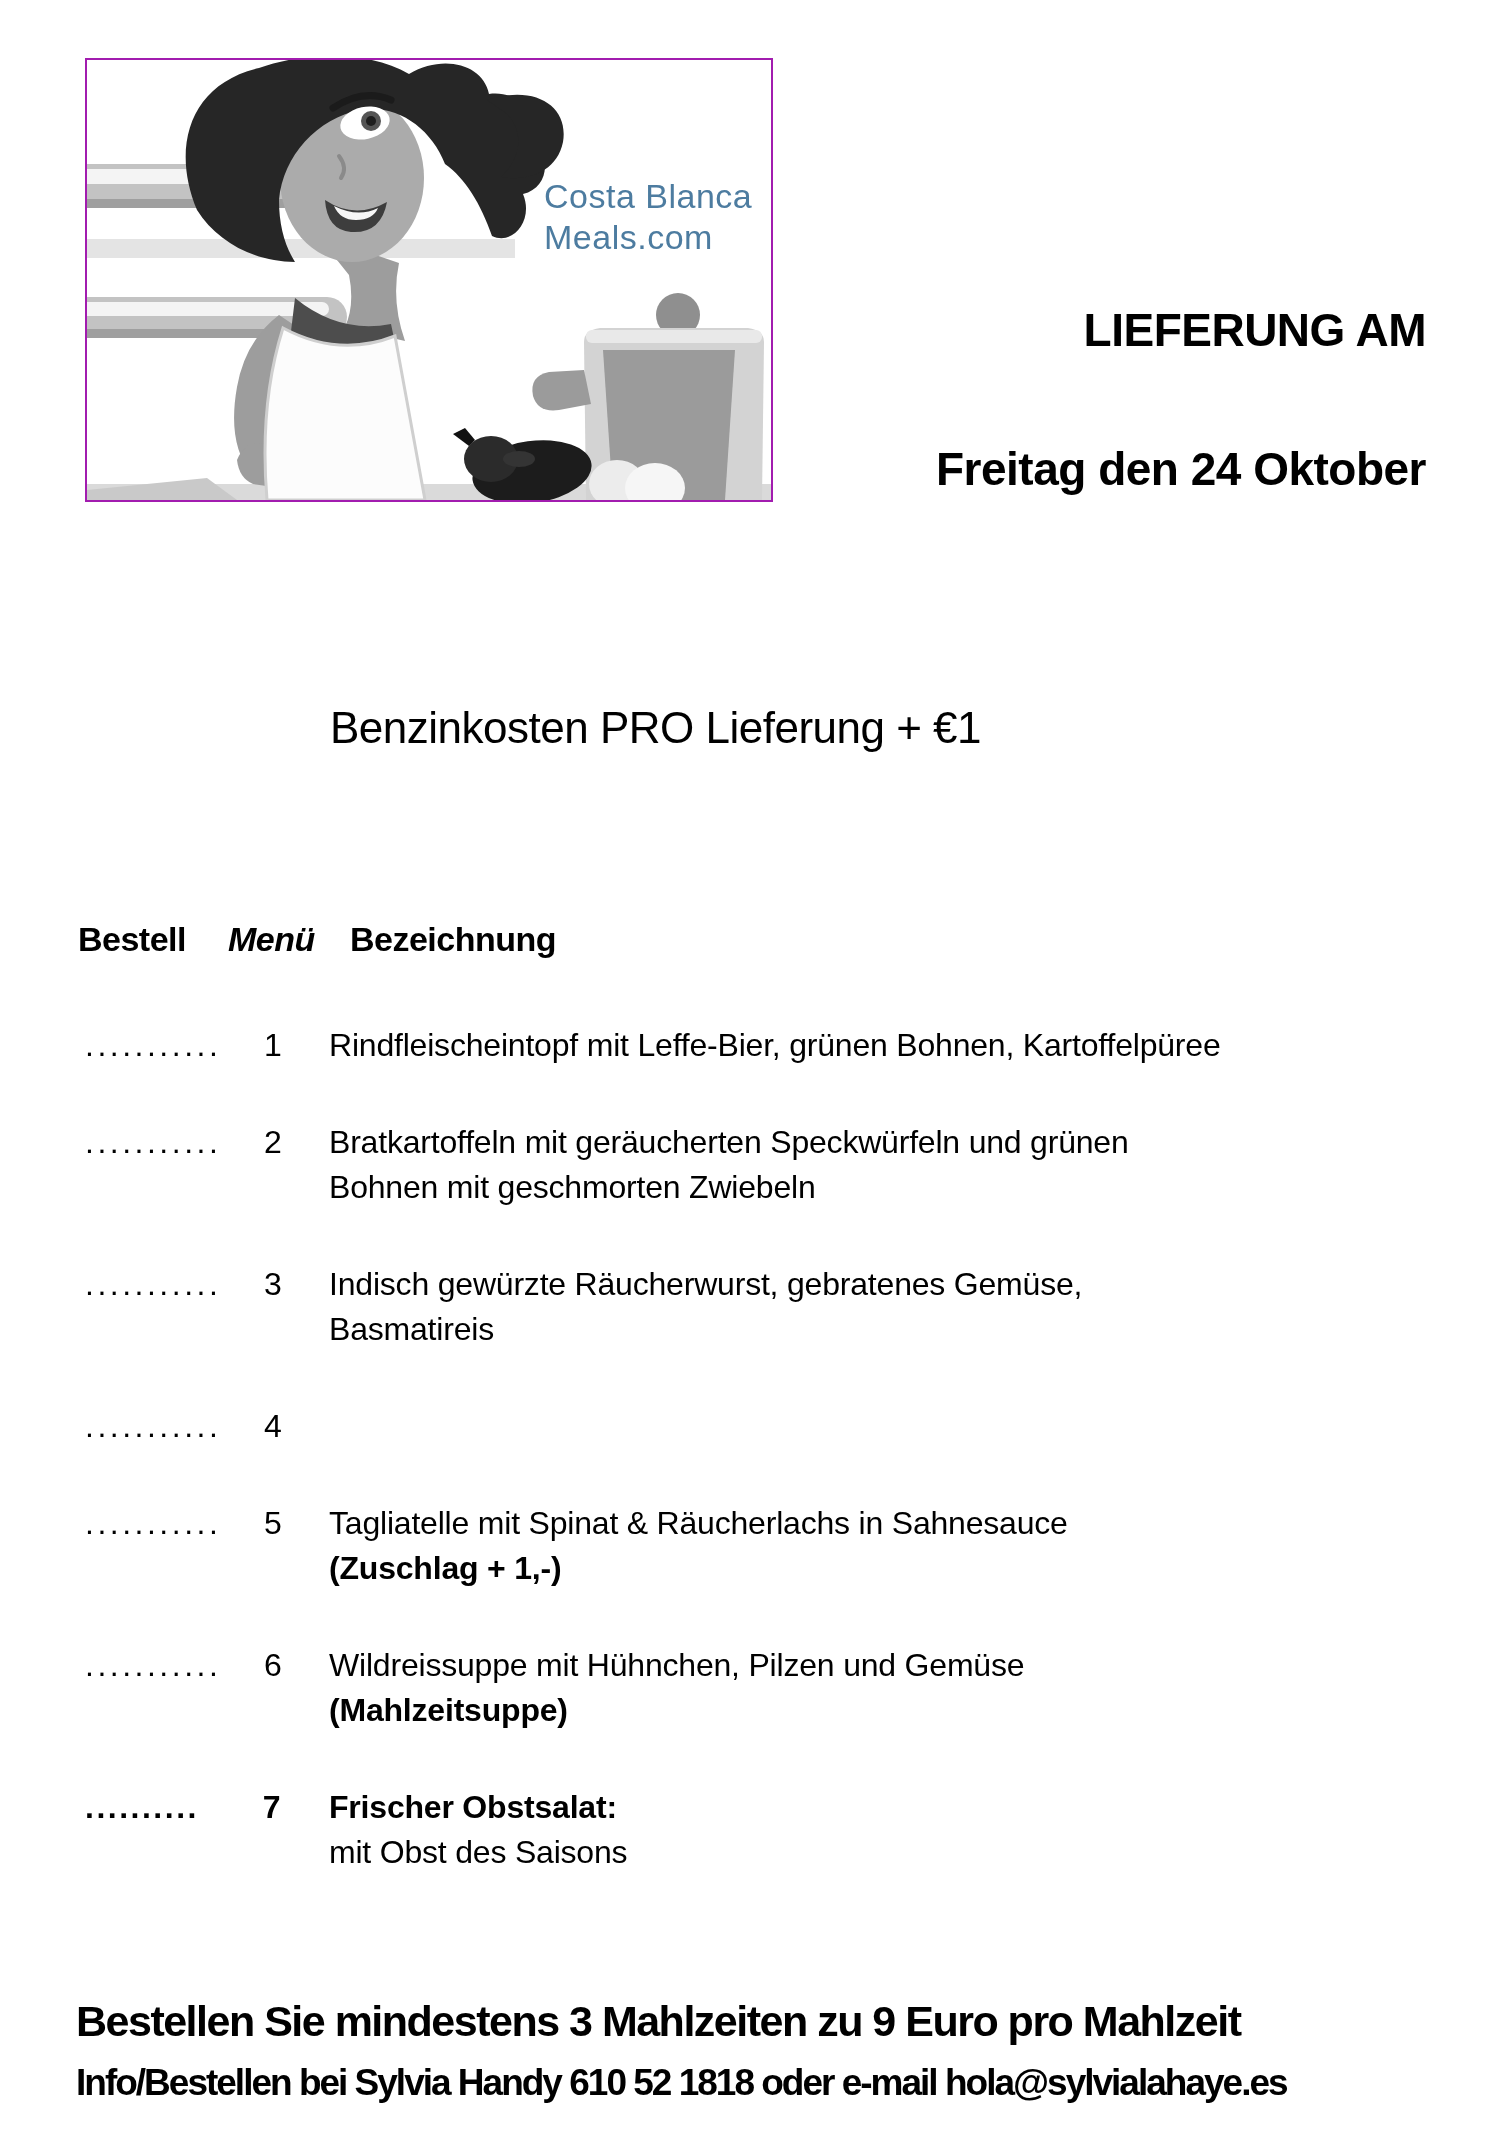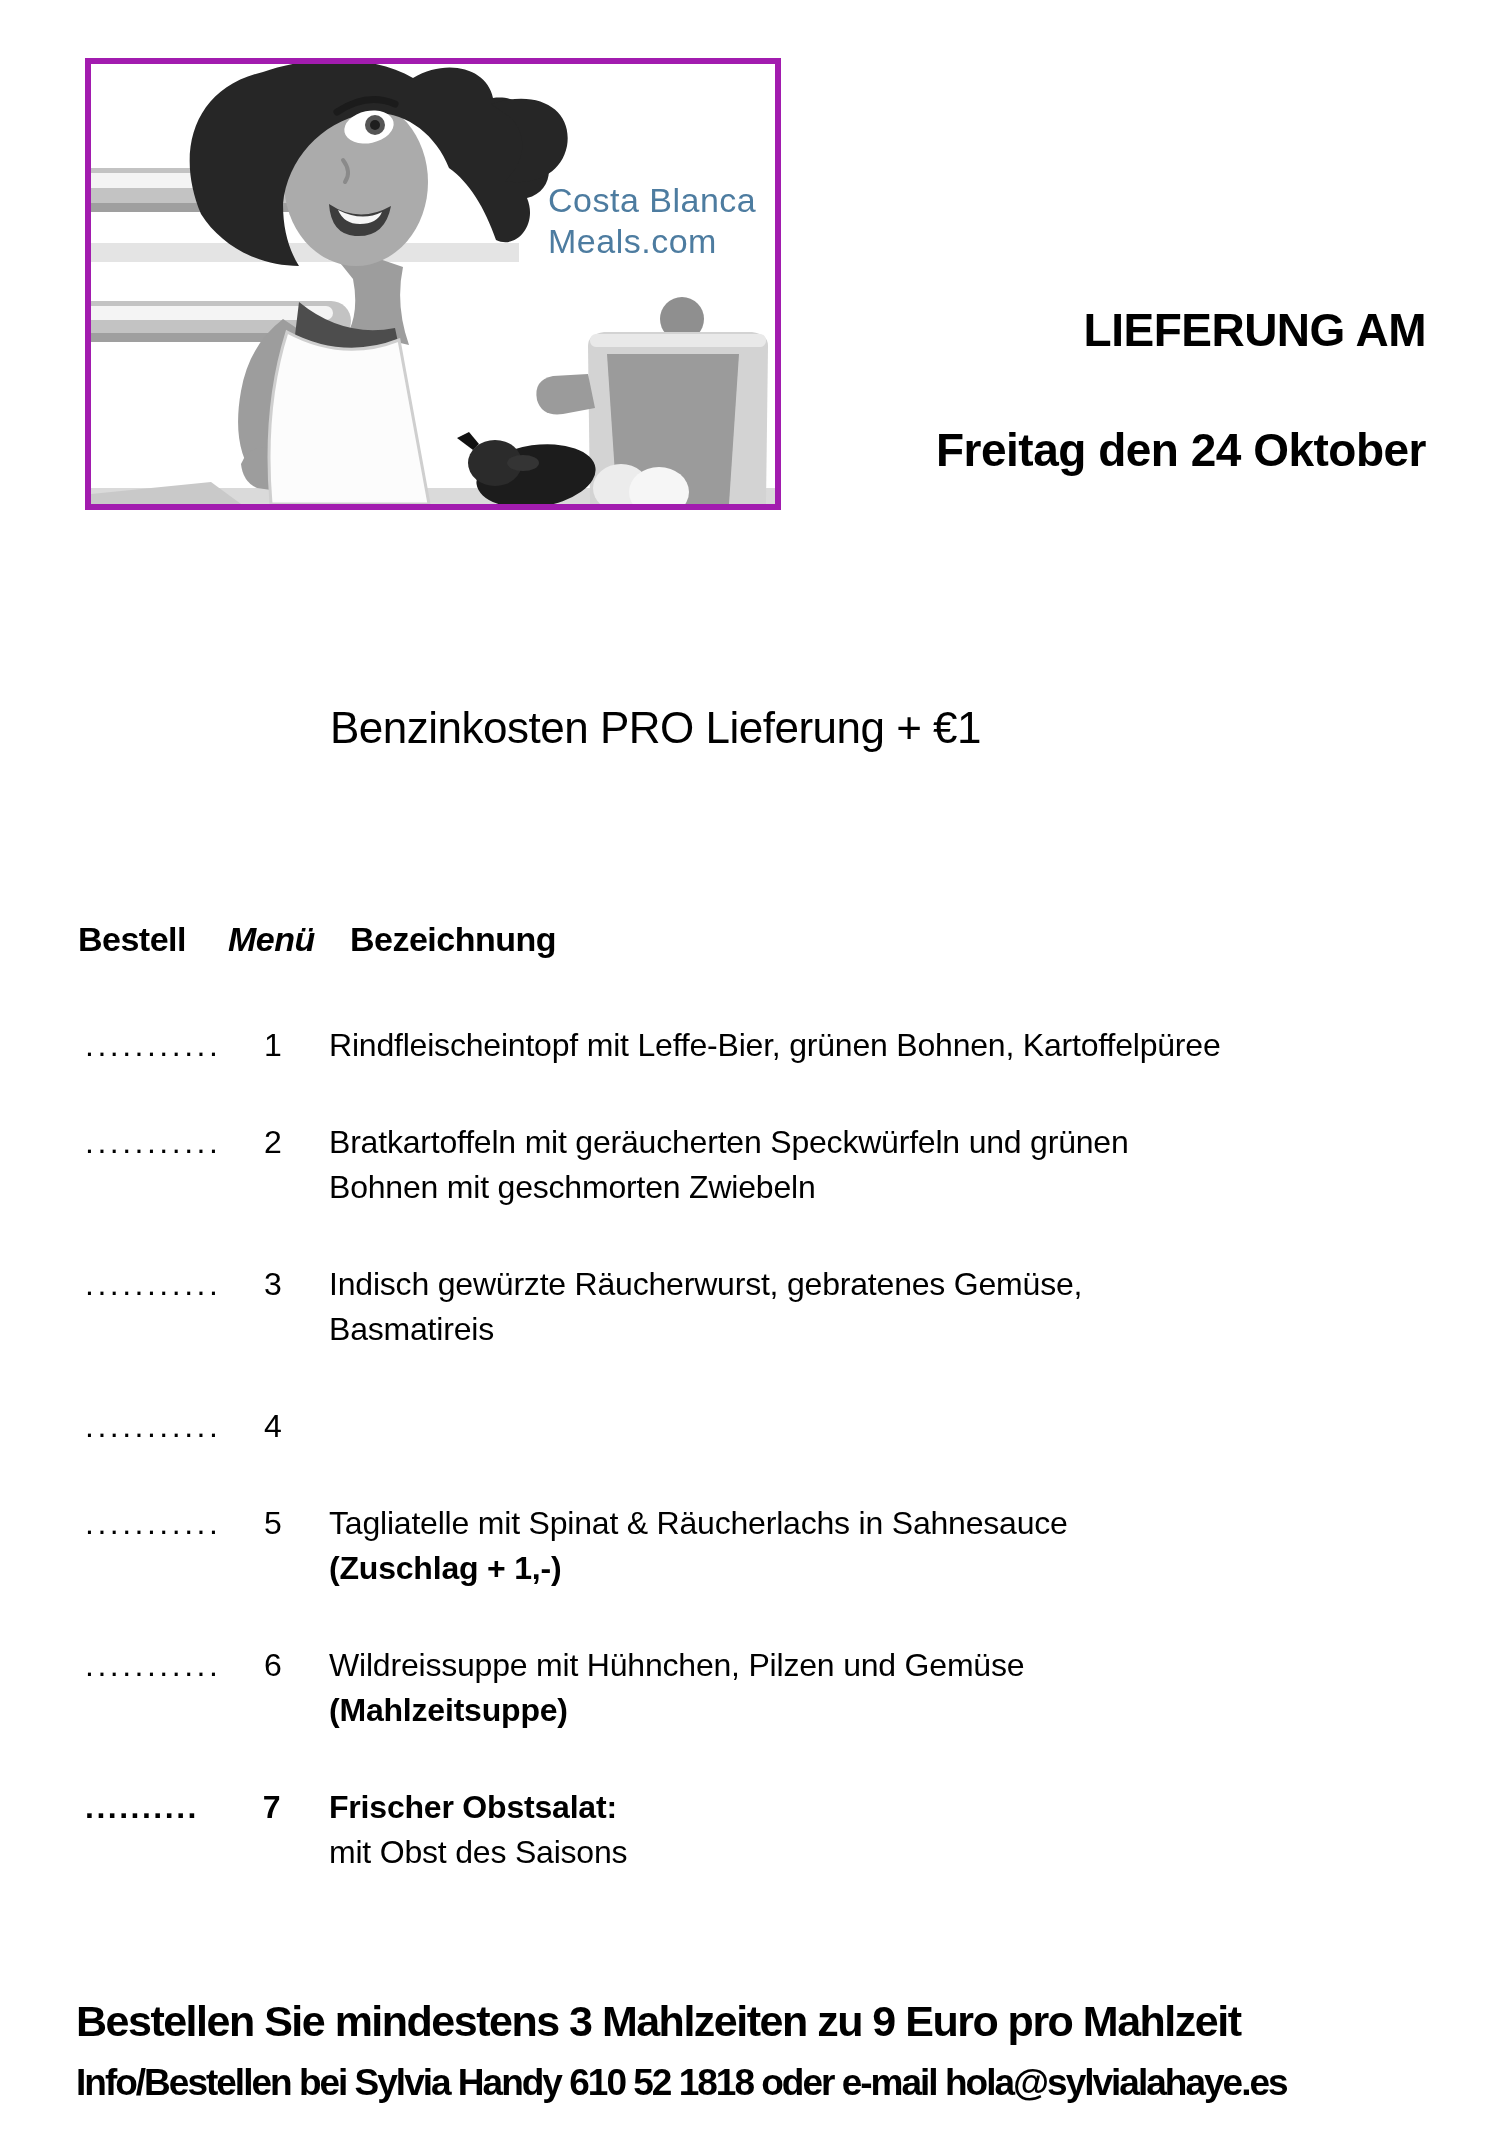--- a/index.html
+++ b/index.html
@@ -8,39 +8,39 @@
     width:1512px;height:2138px;
     background:#fff;
     font-family:"Liberation Sans", sans-serif;
     color:#000;
     overflow:hidden;
   }
   
   .logo-box{
     position:absolute;left:85px;top:58px;
     width:684px;height:440px;
-    border:6px solid #a21caf;
+    border:2px solid #a21caf;
     background:#fef9c3;
   }
   .logo-box svg{display:block;width:100%;height:100%;}
   .logo-brand{
     position:absolute;left:457px;top:116px;
     font-size:34px;line-height:41px;
     color:#4d7ca0;
     letter-spacing:0.5px;
     pointer-events:none;
   }
   
   .title-line{
     position:absolute;right:86px;
     font-weight:700;font-size:46px;line-height:48px;
     letter-spacing:-0.5px;
     white-space:nowrap;text-align:right;
   }
-  .t1{top:48px;} .t2{top:176px;} .t3{top:306px;} .t4{top:426px;}
+  .t1{top:48px;} .t2{top:176px;} .t3{top:306px;} .t4{top:445px;}
   
   .fee-note{
     position:absolute;left:330px;top:706px;
     font-weight:400;font-size:44px;line-height:44px;
     letter-spacing:-0.5px;white-space:nowrap;
   }
   
   .cols-header{
     position:absolute;left:78px;top:920px;height:40px;width:700px;
     font-weight:700;font-size:34px;line-height:38px;letter-spacing:-0.5px;

